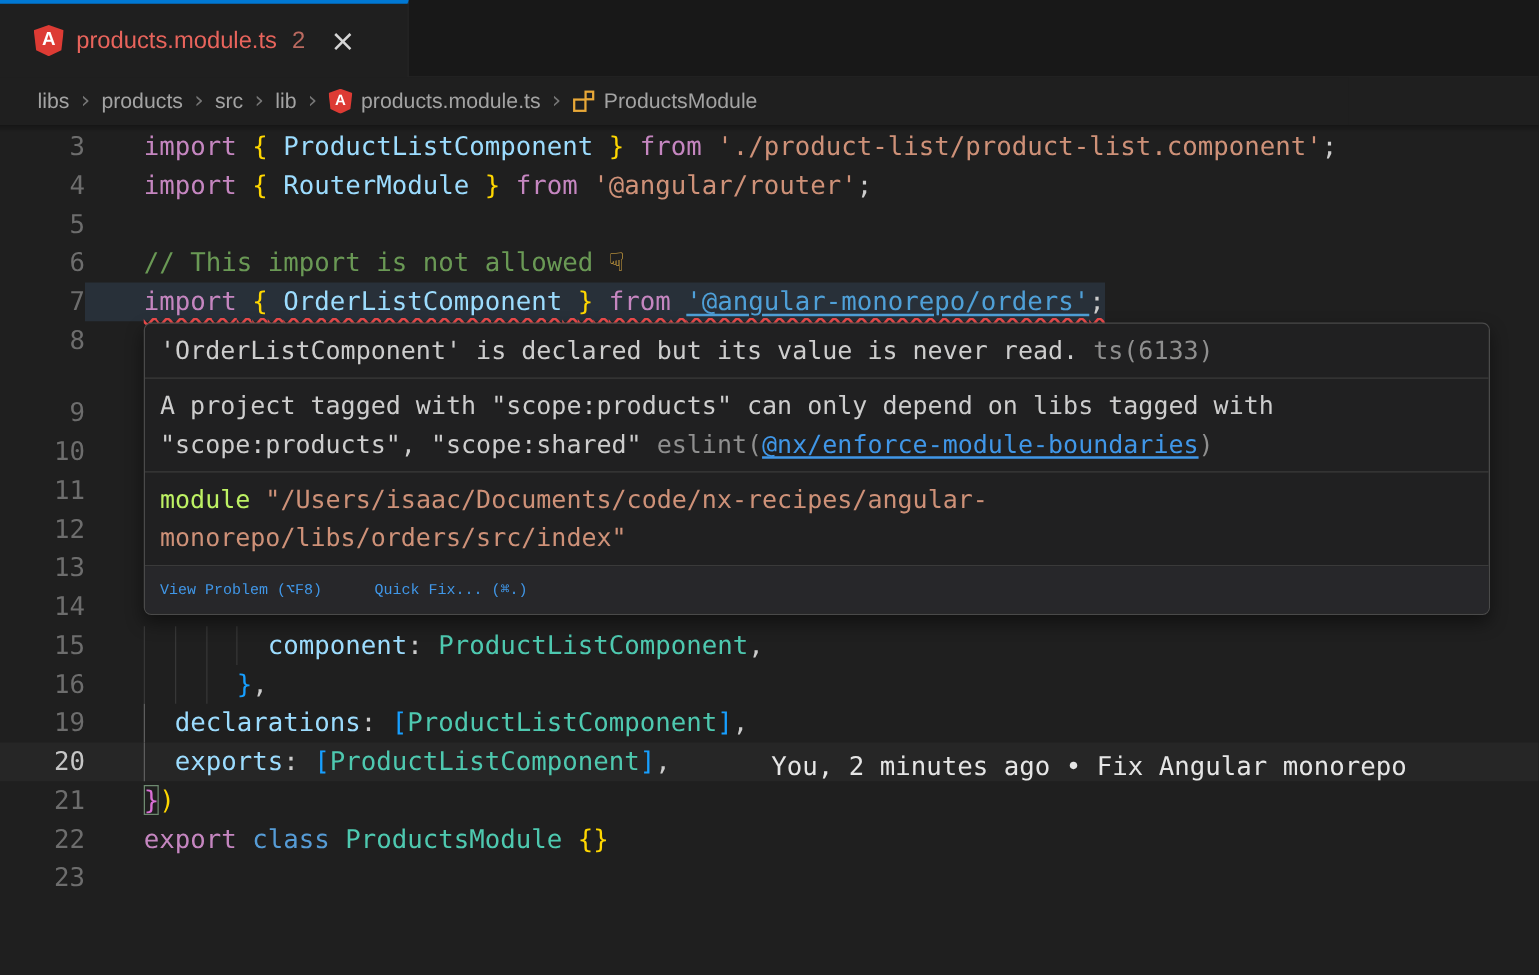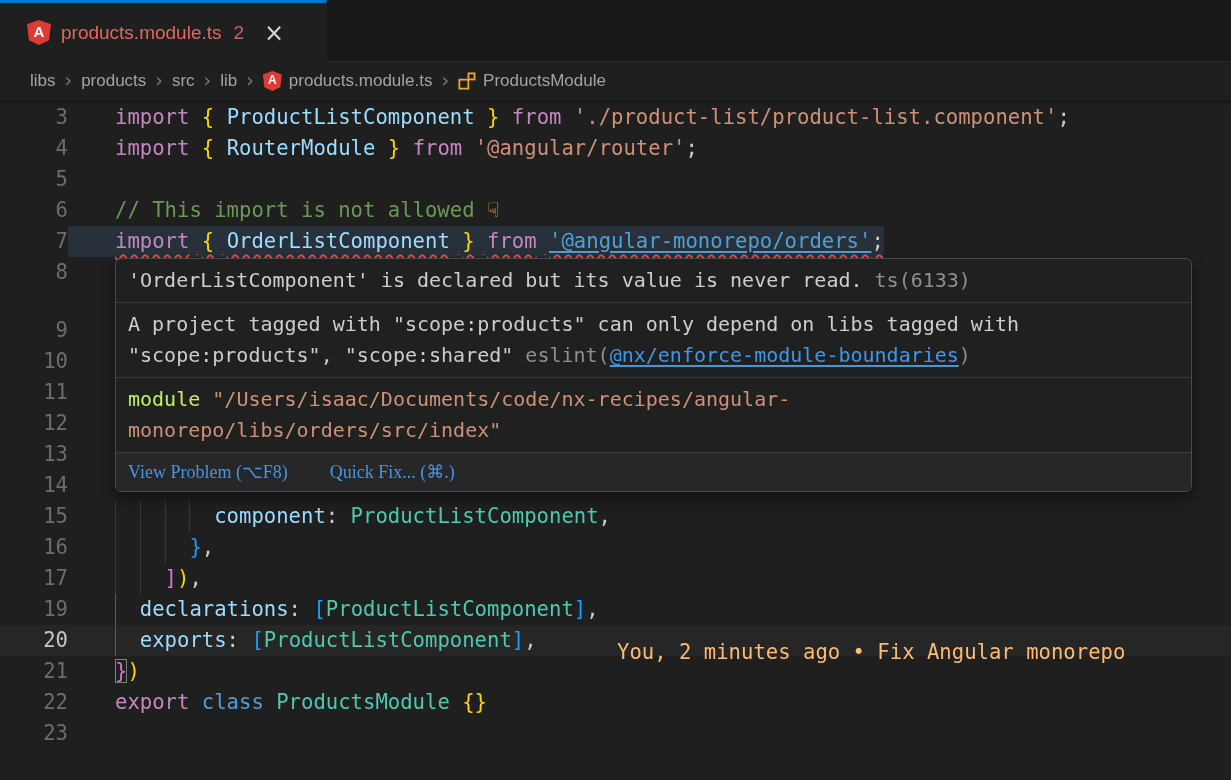--- a/index.html
+++ b/index.html
@@ -49,34 +49,34 @@
 
   .t-kw{color:#c586c0}.t-kw2{color:#569cd6}.t-id{color:#9cdcfe}.t-type{color:#4ec9b0}
   .t-str{color:#ce9178}.t-com{color:#6a9955}.t-b1{color:#ffd700}.t-b2{color:#da70d6}
   .t-b3{color:#179fff}.t-pl{color:#cccccc}
   .t-emoji{color:#eab544;font-family:"DejaVu Sans",sans-serif;}
   .t-strlink{color:#4fa0d8;text-decoration:underline;text-decoration-color:#4fa0d8;text-underline-offset:3px;}
   .t-bm{color:#da70d6;outline:1px solid #6e8a70;outline-offset:-1px;}
   .err-wavy{background:rgba(72,108,152,.22);
        text-decoration:underline wavy var(--errorRed);
        text-decoration-thickness:1.5px;text-underline-offset:6px;}
-  .blame{position:absolute;left:617px;top:12px;color:#fdba74;white-space:pre;}
+  .blame{position:absolute;left:617px;top:4px;color:#e5e5e5;white-space:pre;}
 
   
   .hover{position:absolute;left:115px;top:258px;width:1077px;background:#202021;
        border:1px solid #4a4a4a;border-radius:6px;overflow:hidden;
        box-shadow:0 6px 14px rgba(0,0,0,.45);
        font-family:"DejaVu Sans Mono","Liberation Mono",monospace;font-size:20px;}
   .hv-sec{padding:6px 12px;border-bottom:1px solid #3a3a3a;}
   .hv-line{line-height:31px;white-space:pre;}
   .h-msg{color:#cdcdcd}.h-dim{color:#8f8f8f}
   .h-link{color:var(--linkBlue);text-decoration:underline;text-underline-offset:3px;cursor:pointer;}
   .h-kw2{color:#bef264}.h-str{color:#ce9178}
   .hv-actions{display:flex;gap:42px;padding:4px 12px;background:#27272a;
-       font-family:Liberation Serif, serif;font-size:18px;line-height:30px;}
+       font-family:Liberation Mono, monospace;font-size:12px;line-height:30px;}
   .hv-actions span{color:var(--linkBlue);cursor:pointer;white-space:pre;}
 </style>
 </head>
 <body>
 
 <div class="tabbar">
   <div class="tab">
     <div class="ng-shield">
         <span>A</span>
       </div>
@@ -129,21 +129,20 @@
     <div class="row"><span class="ln">8</span><span class="code"></span></div>
     <div class="spacer"></div>
     <div class="row"><span class="ln">9</span><span class="code"></span></div>
     <div class="row"><span class="ln">10</span><span class="code"></span></div>
     <div class="row"><span class="ln">11</span><span class="code"></span></div>
     <div class="row"><span class="ln">12</span><span class="code"></span></div>
     <div class="row"><span class="ln">13</span><span class="code"></span></div>
     <div class="row"><span class="ln">14</span><span class="code"></span></div>
     <div class="row"><div class="guide" style="left: 115px;"></div><div class="guide" style="left: 139.8px;"></div><div class="guide" style="left: 164.6px;"></div><div class="guide" style="left: 189.4px;"></div><span class="ln">15</span><span class="code"><span class="t-pl">        </span><span class="t-id">component</span><span class="t-pl">: </span><span class="t-type">ProductListComponent</span><span class="t-pl">,</span></span></div>
     <div class="row"><div class="guide" style="left: 115px;"></div><div class="guide" style="left: 139.8px;"></div><div class="guide" style="left: 164.6px;"></div><span class="ln">16</span><span class="code"><span class="t-pl">      </span><span class="t-b3">}</span><span class="t-pl">,</span></span></div>
-    <div class="row"><div class="guide" style="left: 115px;"></div><div class="guide" style="left: 139.8px;"></div><span class="ln">17</span><span class="code"><span class="t-pl">    </span><span class="t-b2">]</span><span class="t-b1">)</span><span class="t-pl">,</span></span></div>
     <div class="row"><div class="guide active" style="left: 115px;"></div><span class="ln">19</span><span class="code"><span class="t-pl">  </span><span class="t-id">declarations</span><span class="t-pl">: </span><span class="t-b3">[</span><span class="t-type">ProductListComponent</span><span class="t-b3">]</span><span class="t-pl">,</span></span></div>
     <div class="row cur"><div class="guide active" style="left: 115px;"></div><span class="ln">20</span><span class="code"><span class="t-pl">  </span><span class="t-id">exports</span><span class="t-pl">: </span><span class="t-b3">[</span><span class="t-type">ProductListComponent</span><span class="t-b3">]</span><span class="t-pl">,</span></span><span class="blame">You, 2 minutes ago • Fix Angular monorepo</span></div>
     <div class="row"><span class="ln">21</span><span class="code"><span class="t-bm">}</span><span class="t-b1">)</span></span></div>
     <div class="row"><span class="ln">22</span><span class="code"><span class="t-kw">export</span><span class="t-pl"> </span><span class="t-kw2">class</span><span class="t-pl"> </span><span class="t-type">ProductsModule</span><span class="t-pl"> </span><span class="t-b1">{}</span></span></div>
     <div class="row"><span class="ln">23</span><span class="code"></span></div>
   </div>
 
 <div class="hover" id="hover">
     <div class="hv-sec">
       <div class="hv-line"><span class="h-msg">'OrderListComponent' is declared but its value is never read.</span><span class="h-dim"> ts(6133)</span></div>

